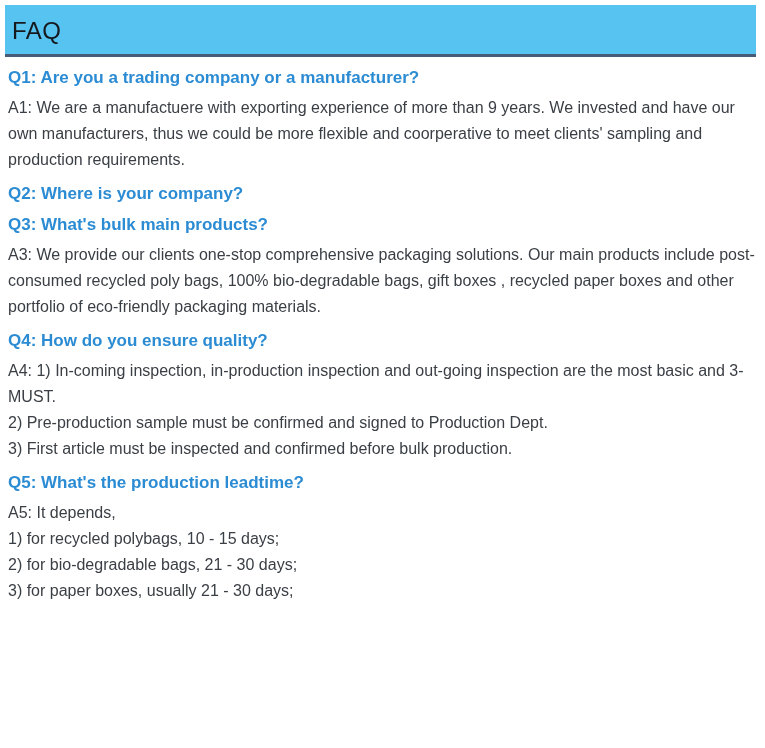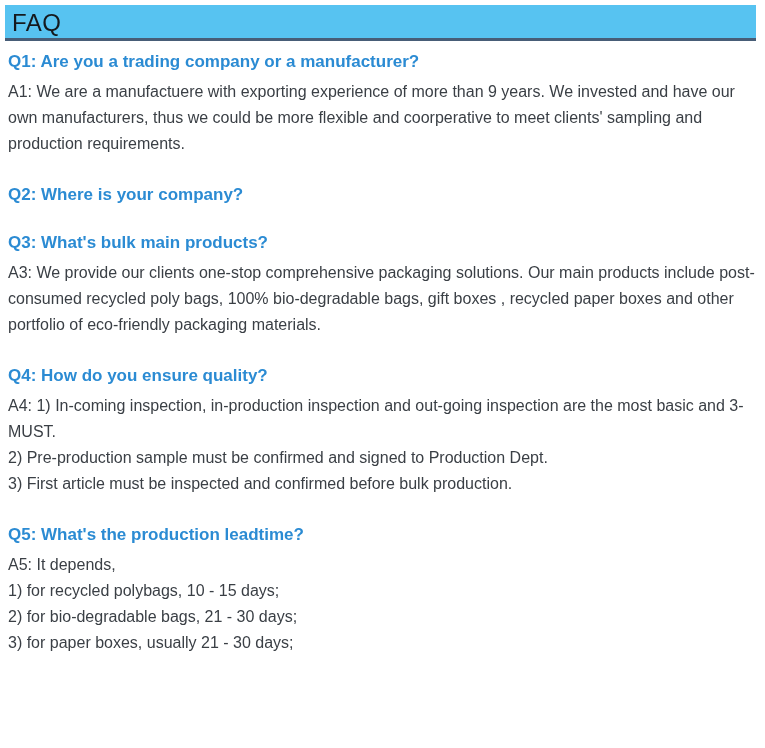--- a/index.html
+++ b/index.html
@@ -16,39 +16,39 @@
     background: #ffffff;
   }
   body {
     width: 765px;
     height: 748px;
     overflow: hidden;
     font-family: "Liberation Sans", sans-serif;
   }
   .header-bar {
     margin: 5px 9px 0 5px;
-    height: 36px;
+    height: 52px;
     background: var(--header_bg);
     border-bottom: 3px solid var(--header_border);
     display: flex;
     align-items: center;
     padding: 2px 4px 0 7px;
   }
   .header-title {
     font-size: 24px;
     font-weight: 500;
     letter-spacing: 0.5px;
     color: var(--header_text);
     line-height: 1;
   }
   .content {
     padding: 0 9px 0 8px;
   }
   .faq-section {
-    margin-top: 28px;
+    margin-top: 11px;
   }
   .faq-section:first-child {
     margin-top: 11px;
   }
   .question {
     margin: 0 0 7px 0;
     font-size: 17px;
     font-weight: 700;
     line-height: 20px;
     color: var(--question_blue);

